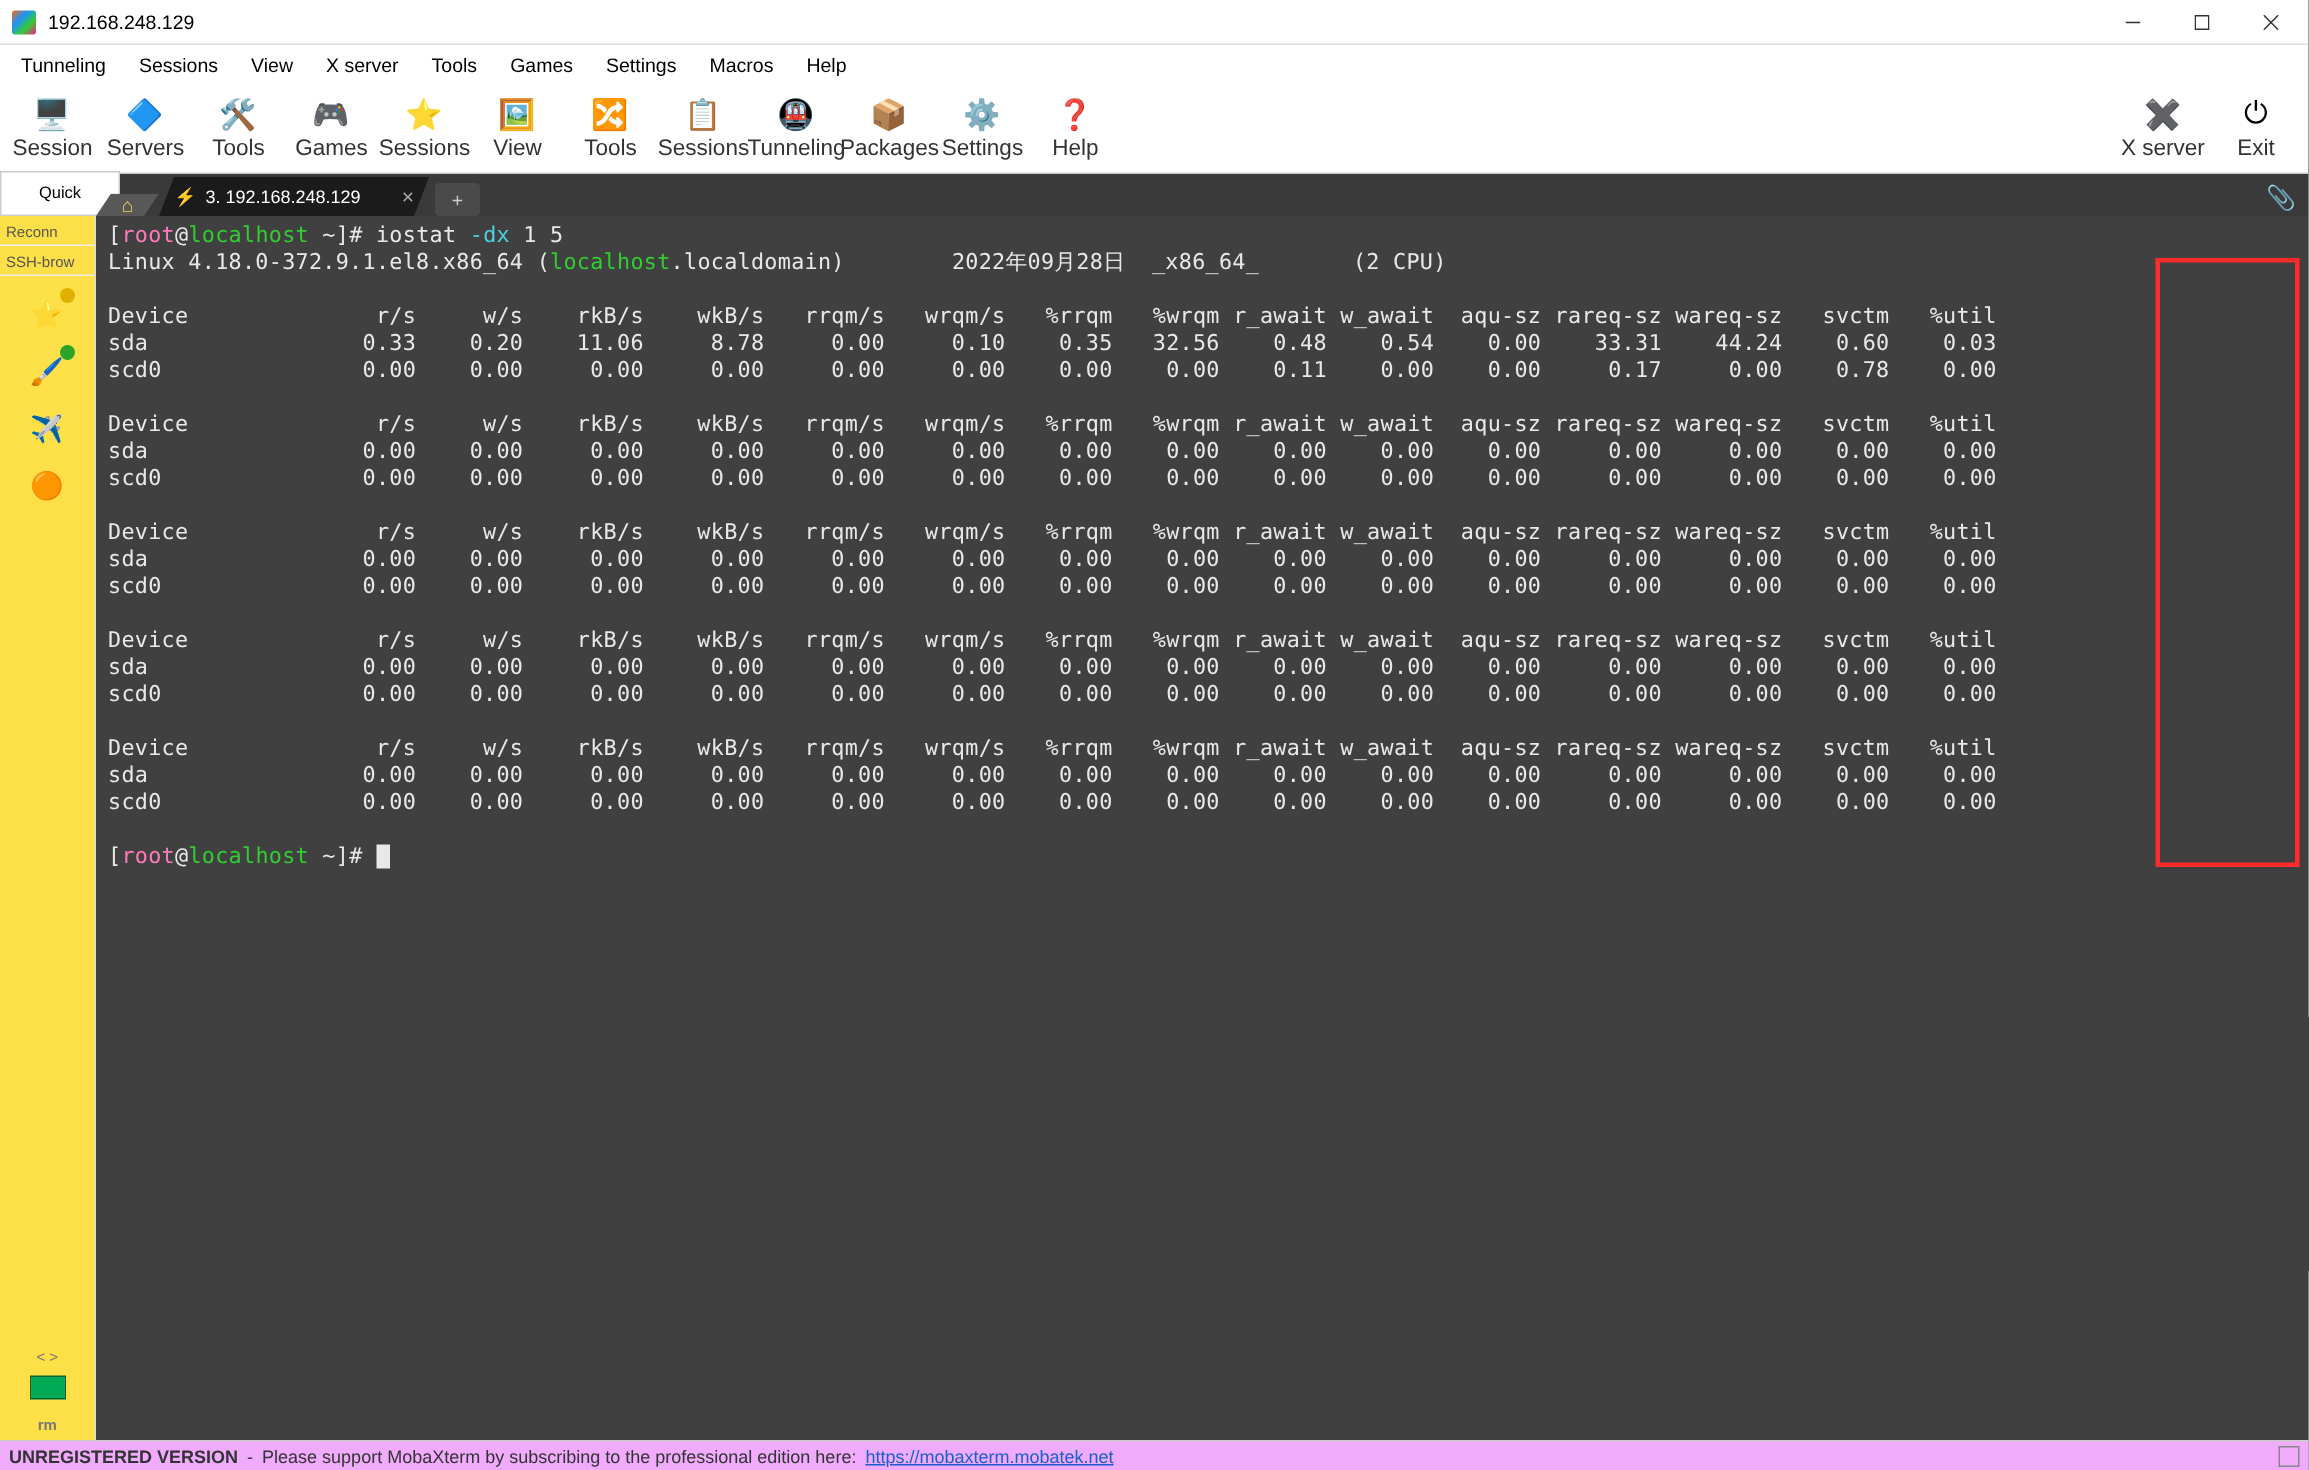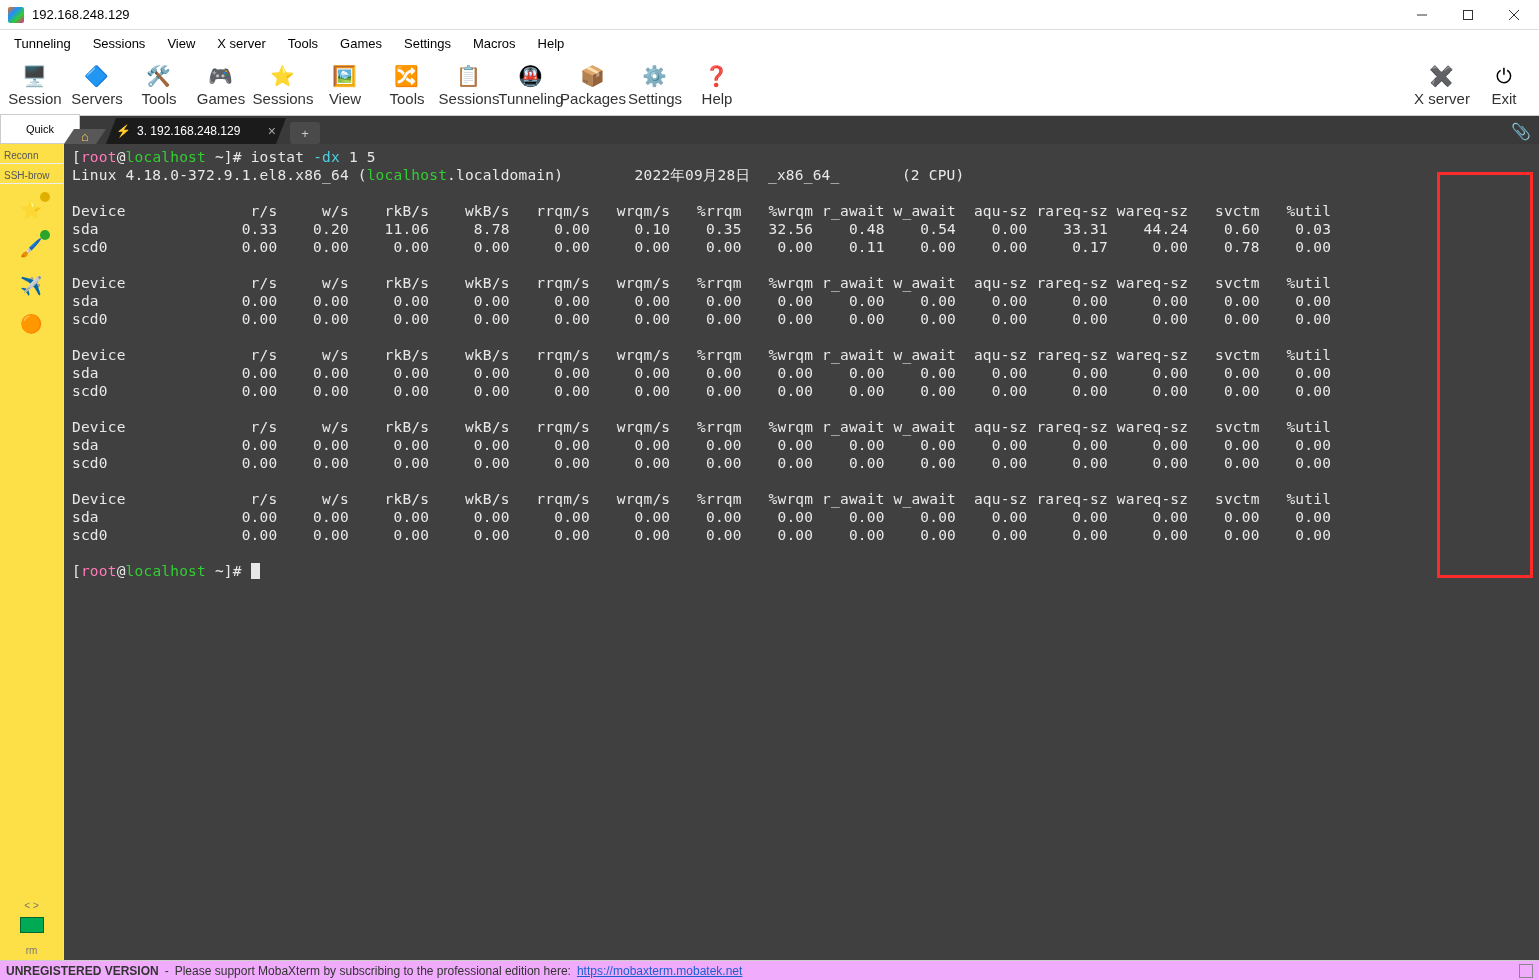--- a/index.html
+++ b/index.html
@@ -32,21 +32,21 @@
 .new-tab { width: 30px; min-width: 30px; height: 22px; background: #4a4a4a; display: flex; align-items: center; justify-content: center; color: #ccc; margin-left: 4px; border-radius: 3px; }
 .tab .close-x { position: absolute; right: 10px; color: #aaa; font-size: 14px; }
 .clip-icon { position: absolute; right: 8px; top: 6px; color: #666; font-size: 16px; }
 
 
 .mainrow { display: flex; height: calc(100% - 30px - 26px - 60px - 28px - 20px); }
 .sidebar { width: 64px; background: #fde047; border-right: 1px solid #ddd; display: flex; flex-direction: column; align-items: center; padding-top: 4px; position: relative; }
 .side-stub { font-size: 10px; color: #555; padding: 2px 4px; text-align: left; width: 100%; line-height: 1.1; border-bottom: 1px solid #eee; margin-bottom: 4px; white-space: nowrap; overflow: hidden; }
 .side-icon { width: 32px; height: 32px; margin: 6px 0; display: flex; align-items: center; justify-content: center; font-size: 18px; border-radius: 4px; cursor: pointer; position: relative; }
 .side-icon .badge { position: absolute; top: -2px; right: -2px; width: 10px; height: 10px; border-radius: 50%; }
-.side-footer { margin-top: auto; font-size: 10px; color: #777; padding: 4px; }
+.side-footer { margin-top: auto; font-size: 10px; color: #777; padding: 4px; font-weight: bold; }
 .side-arrows { font-size: 10px; color: #777; margin-bottom: 6px; }
 .side-graph { width: 24px; height: 16px; background: linear-gradient(to right, #0a5, #0a5); margin-bottom: 8px; border:1px solid #063; }
 
 
 .terminal { flex: 1; background: #404040; color: #e8e8e8; font-family: "Consolas", "DejaVu Sans Mono", monospace; font-size: 14.5px; line-height: 18px; padding: 4px 8px; white-space: pre; overflow: hidden; position: relative; letter-spacing: 0.2px; }
 .term-green { color: #32cd32; }
 .term-pink { color: #ff7ab8; }
 .term-cyan { color: #4dd0e1; }
 .cursor-block { display: inline-block; width: 9px; height: 16px; background: #e8e8e8; vertical-align: text-bottom; }
 .redbox { position: absolute; top: 28px; right: 6px; width: 96px; height: 406px; border: 3px solid #ff2a2a; pointer-events: none; }

